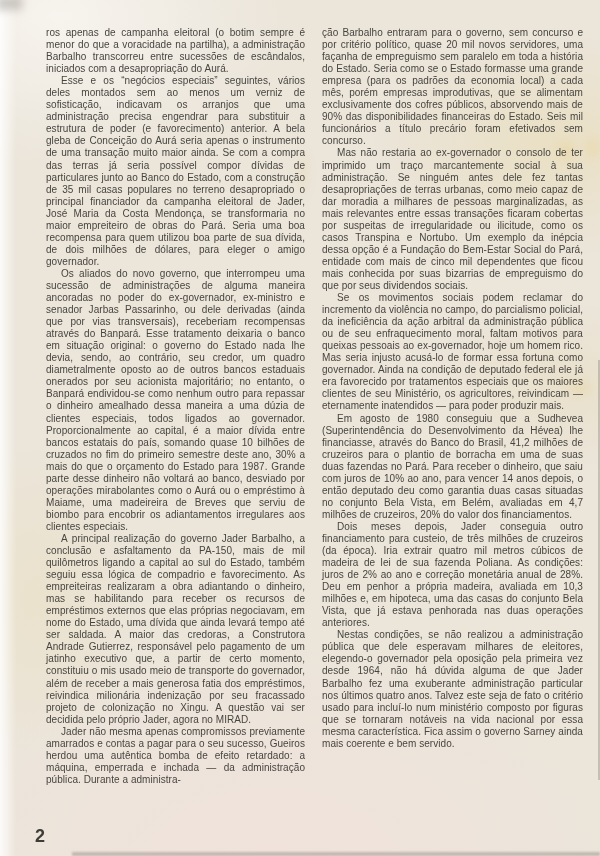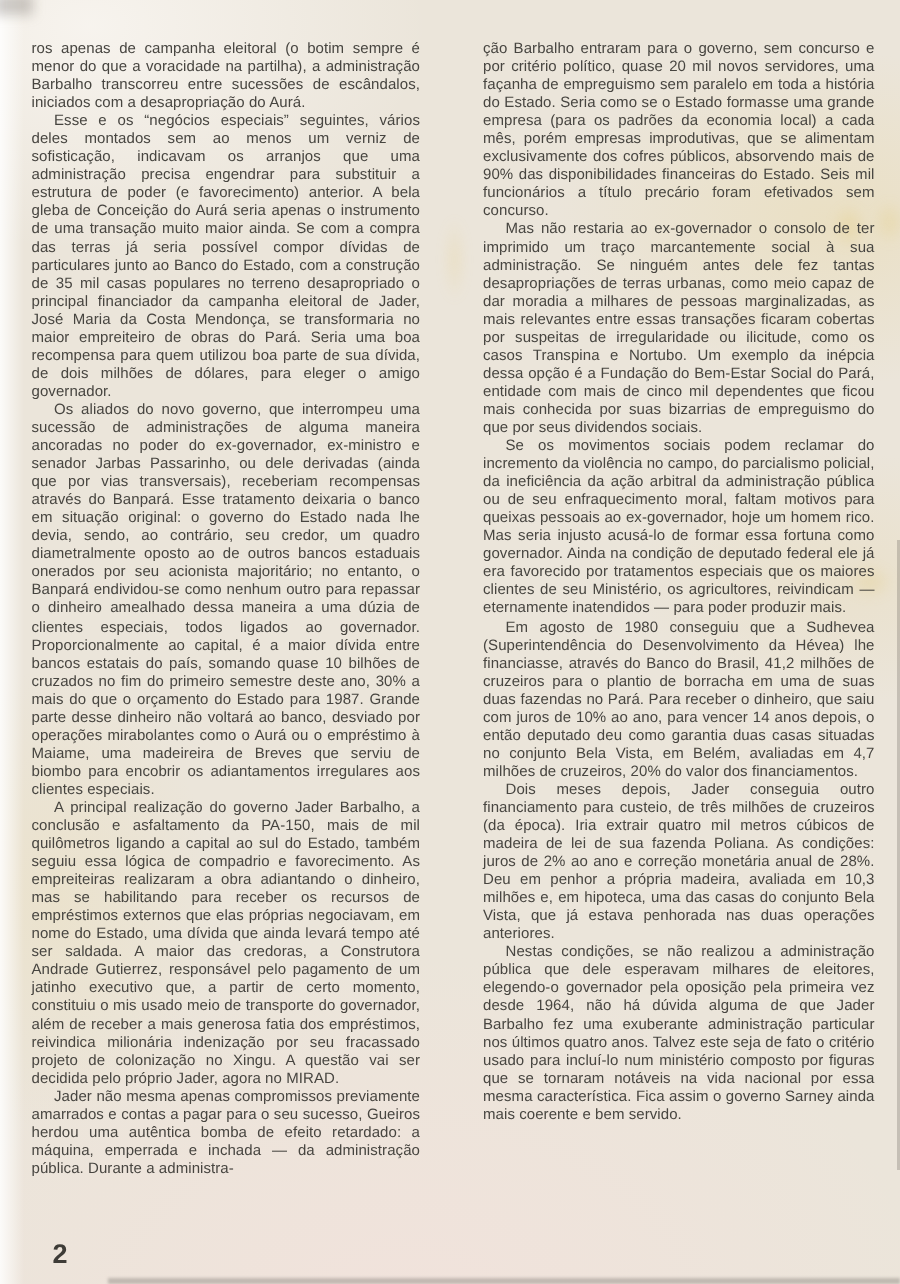--- a/index.html
+++ b/index.html
@@ -70,21 +70,21 @@
     top: 27px;
     width: 259px;
     color: #474540;
     font-size: 10px;
     line-height: 12.05px;
     text-align: justify;
     letter-spacing: 0.05px;
     hyphens: auto;
     -webkit-hyphens: auto;
   }
-  .col-left  { left: 21px;  }
+  .col-left  { left: 46px;  }
   .col-right { left: 322px; width: 261px; }
   .col p { margin: 0; }
   .col p.indent { text-indent: 15px; }
   .page-number {
     position: absolute;
     left: 35px;
     top: 826px;
     font-size: 18px;
     font-weight: bold;
     color: #3e3c37;

